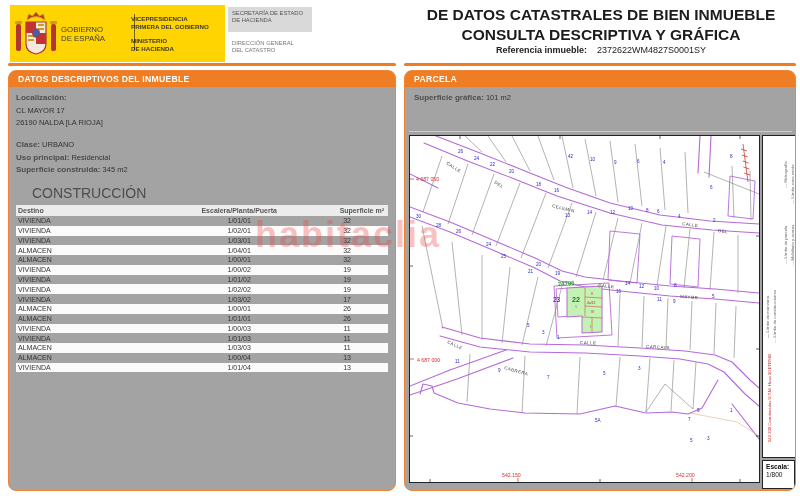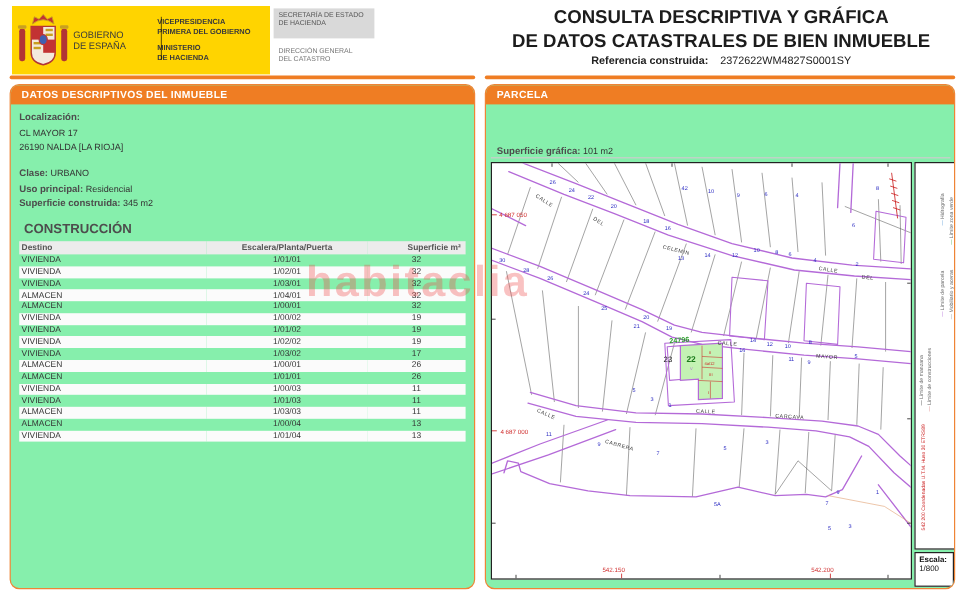--- a/index.html
+++ b/index.html
@@ -19,44 +19,44 @@
   .dir-box{left:228px;top:40px;width:90px;font-size:5.8px;color:#777;line-height:7px;padding-left:4px;}
 
   .doc-title{left:408px;top:5px;width:386px;text-align:center;font-size:15.5px;font-weight:bold;
              color:#1c1c1c;line-height:19.5px;}
   .ref-line{left:408px;top:45px;width:386px;text-align:center;font-size:9px;color:#222;}
   .ref-line .lab{font-weight:bold;margin-right:10px;}
 
   .top-rule{height:3px;background:#ef7d23;border-radius:2px;top:63px;}
 
   
-  .panel{border:1.6px solid #ef8435;border-radius:8px;background:#86efac;box-sizing:border-box;overflow:hidden;}
+  .panel{border:1.6px solid #ef8435;border-radius:8px;background:#a3a3a3;box-sizing:border-box;overflow:hidden;}
   .panel-header{background:#ef7d23;color:#fff;font-weight:bold;font-size:8.6px;letter-spacing:.3px;
                 padding:3px 0 3px 9px;}
   #left-panel{left:8px;top:70px;width:388px;height:421px;}
   #right-panel{left:404px;top:70px;width:392px;height:421px;}
 
   
   .lp-body{padding:6px 10px 0 7px;font-size:7.5px;color:#333;}
   .lbl{font-weight:bold;color:#4d4d4d;font-size:8px;}
   .line{margin-bottom:3.2px;line-height:9.5px;}
   .addr{line-height:9.5px;margin-bottom:3.2px;}
   .gap-s{height:9px;}
-  .constr-title{font-weight:bold;color:#4d4d4d;font-size:11px;margin:10px 0 4px 4px;}
+  .constr-title{font-weight:normal;color:#4d4d4d;font-size:14px;margin:10px 0 4px 16px;}
   table.constr{border-collapse:collapse;width:372px;font-size:7px;color:#333;}
   table.constr th{background:#ececec;color:#555;font-size:7px;font-weight:bold;padding:2px 1px;}
   table.constr td{padding:1.4px 1px;}
   table.constr tr:nth-child(even) td{background:#fbfbfb;}
   .c1{text-align:left;width:42%;padding-left:2px!important;}
   .c2{text-align:center;width:36%;}
   .c3{text-align:center;width:22%;}
   th.c3{text-align:right;padding-right:4px!important;}
 
   
-  .rp-body{padding:6px 0 0 9px;font-size:7.5px;color:#333;margin-top:28px;}
+  .rp-body{padding:6px 0 0 9px;font-size:7.5px;color:#333;}
   .rp-sep{left:4px;top:60px;width:383px;height:1px;background:#ccc;}
   .map-frame{left:4px;top:64px;width:349px;height:346px;border:1px solid #222;background:#fff;}
   .map-legend{left:357px;top:64px;width:33px;height:321px;border:1px solid #222;background:#fff;}
   .legend-item{position:absolute;white-space:nowrap;font-size:4.3px;color:#666;
                transform:rotate(-90deg);transform-origin:0 0;line-height:5px;}
   .legend-utm{position:absolute;left:4px;top:306px;white-space:nowrap;font-size:4.2px;color:#cc2222;
               transform:rotate(-90deg);transform-origin:0 0;}
   .escala-box{left:357px;top:389px;width:33px;height:29px;border:1px solid #222;background:#fff;
               font-size:6.6px;color:#111;padding:2px 0 0 3px;box-sizing:border-box;line-height:8px;}
   .escala-box .esc-l{font-weight:bold;}
@@ -121,25 +121,25 @@
 <div class="abs sec-box">
   <div>SECRETARÍA DE ESTADO</div>
   <div>DE HACIENDA</div>
 </div>
 <div class="abs dir-box">
   <div>DIRECCIÓN GENERAL</div>
   <div>DEL CATASTRO</div>
 </div>
 
 <div class="abs doc-title">
+  <div>DE DATOS CATASTRALES DE BIEN INMUEBLE</div>
   <div>CONSULTA DESCRIPTIVA Y GRÁFICA</div>
-  <div>DE DATOS CATASTRALES DE BIEN INMUEBLE</div>
 </div>
 <div class="abs ref-line">
-  <span class="lab">Referencia construida:</span><span>2372622WM4827S0001SY</span>
+  <span class="lab">Referencia inmueble:</span><span>2372622WM4827S0001SY</span>
 </div>
 
 <div class="abs top-rule" style="left:8px;width:388px;"></div>
 <div class="abs top-rule" style="left:404px;width:392px;"></div>
 
 <div class="abs panel" id="left-panel">
   <div class="panel-header">DATOS DESCRIPTIVOS DEL INMUEBLE</div>
   <div class="lp-body">
     <div class="line"><span class="lbl">Localización:</span></div>
     <div class="addr">CL MAYOR 17</div>

